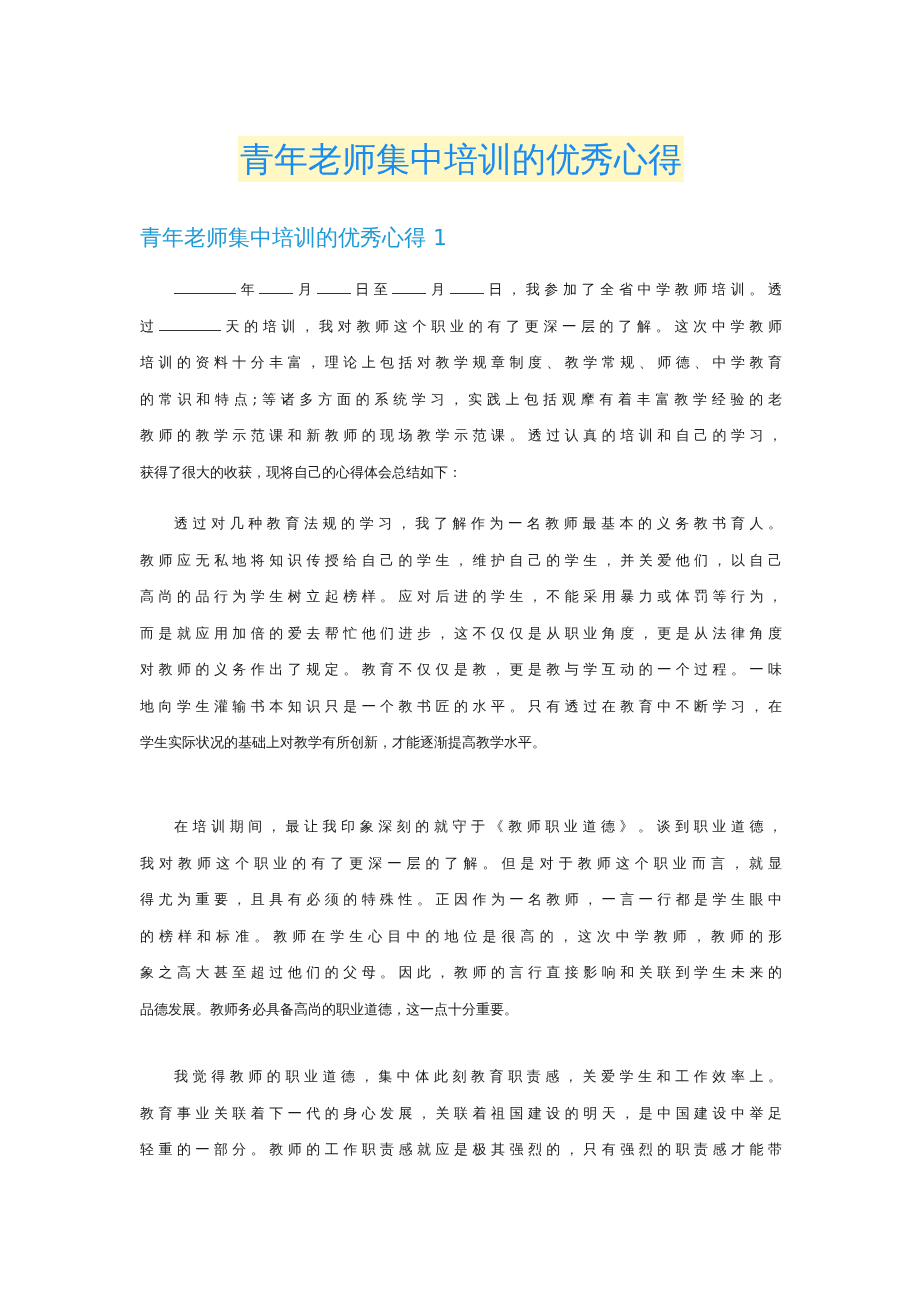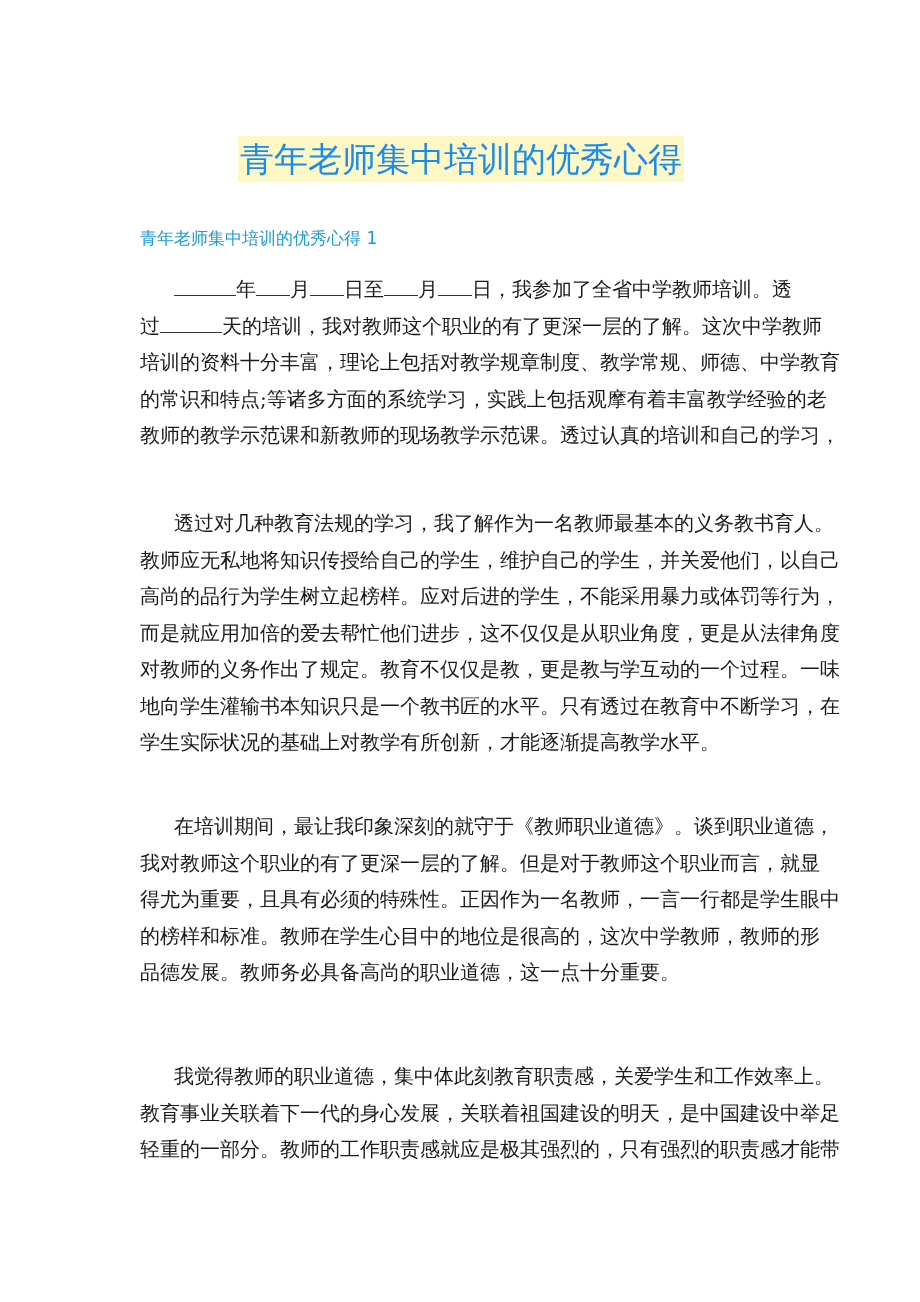--- a/index.html
+++ b/index.html
@@ -37,28 +37,28 @@
       line-height: 46px;
       padding: 0 2px;
       letter-spacing: 0px;
     }
     .subheading {
       position: absolute;
       left: 0;
       top: 226px;
       color: #1e9ad6;
       font-family: "DejaVu Sans", "Liberation Sans", sans-serif;
-      font-size: 17px;
+      font-size: 22px;
       line-height: 24px;
     }
     .para {
       position: absolute;
       left: 0;
       width: 642px;
-      font-size: 20px;
+      font-size: 14px;
       line-height: 36.5px;
       text-align: justify;
       text-justify: inter-character;
       margin: 0;
     }
     .para .line {
       display: block;
       white-space: nowrap;
       text-align-last: justify;
       text-align: justify;
@@ -90,37 +90,39 @@
   <div class="para" style="top:271px;">
     <span class="line indent">
       <span class="blank b7"></span><span>年</span><span class="blank b4"></span><span>月</span><span class="blank b4"></span><span>日至</span><span class="blank b4"></span><span>月</span><span class="blank b4"></span><span>日，我参加了全省中学教师培训。透</span>
     </span>
     <span class="line">
       <span>过</span><span class="blank b7"></span><span>天的培训，我对教师这个职业的有了更深一层的了解。这次中学教师</span>
     </span>
     <span class="line">培训的资料十分丰富，理论上包括对教学规章制度、教学常规、师德、中学教育</span>
     <span class="line">的常识和特点;等诸多方面的系统学习，实践上包括观摩有着丰富教学经验的老</span>
     <span class="line">教师的教学示范课和新教师的现场教学示范课。透过认真的培训和自己的学习，</span>
+    <span class="line last">获得了很大的收获，现将自己的心得体会总结如下：</span>
   </div>
 
   <div class="para" style="top:505px;">
     <span class="line indent">透过对几种教育法规的学习，我了解作为一名教师最基本的义务教书育人。</span>
     <span class="line">教师应无私地将知识传授给自己的学生，维护自己的学生，并关爱他们，以自己</span>
     <span class="line">高尚的品行为学生树立起榜样。应对后进的学生，不能采用暴力或体罚等行为，</span>
     <span class="line">而是就应用加倍的爱去帮忙他们进步，这不仅仅是从职业角度，更是从法律角度</span>
     <span class="line">对教师的义务作出了规定。教育不仅仅是教，更是教与学互动的一个过程。一味</span>
     <span class="line">地向学生灌输书本知识只是一个教书匠的水平。只有透过在教育中不断学习，在</span>
     <span class="line last">学生实际状况的基础上对教学有所创新，才能逐渐提高教学水平。</span>
   </div>
 
   <div class="para" style="top:808px;">
     <span class="line indent">在培训期间，最让我印象深刻的就守于《教师职业道德》。谈到职业道德，</span>
     <span class="line">我对教师这个职业的有了更深一层的了解。但是对于教师这个职业而言，就显</span>
     <span class="line">得尤为重要，且具有必须的特殊性。正因作为一名教师，一言一行都是学生眼中</span>
     <span class="line">的榜样和标准。教师在学生心目中的地位是很高的，这次中学教师，教师的形</span>
+    <span class="line">象之高大甚至超过他们的父母。因此，教师的言行直接影响和关联到学生未来的</span>
     <span class="line last">品德发展。教师务必具备高尚的职业道德，这一点十分重要。</span>
   </div>
 
   <div class="para" style="top:1058px;">
     <span class="line indent">我觉得教师的职业道德，集中体此刻教育职责感，关爱学生和工作效率上。</span>
     <span class="line">教育事业关联着下一代的身心发展，关联着祖国建设的明天，是中国建设中举足</span>
     <span class="line">轻重的一部分。教师的工作职责感就应是极其强烈的，只有强烈的职责感才能带</span>
   </div>
 
 </div>

